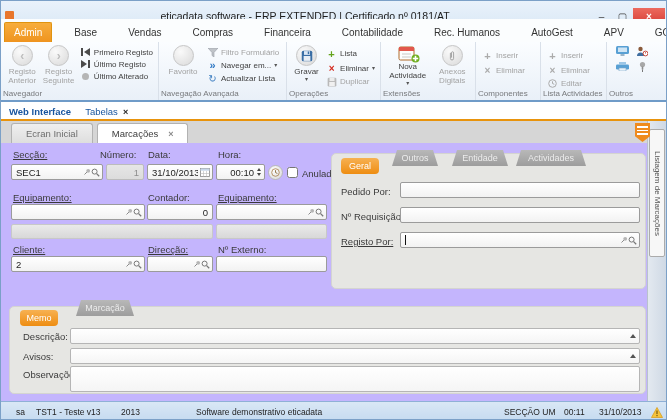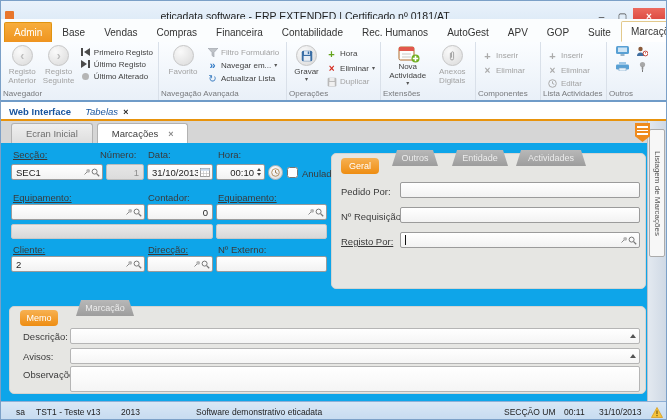--- a/index.html
+++ b/index.html
@@ -13,21 +13,21 @@
   .appicon { width:9px; height:11px; margin:0 5px 0 4px; background:#e8762c; border-radius:1px; position:relative; }
   .appicon::after{ content:""; position:absolute; left:-2px; bottom:-2px; width:5px; height:5px; background:#f5b13d; border-radius:1px;}
   .title { flex:1; text-align:center; font-size:10.5px; color:#1d1d1d; }
   .winbtn { width:21px; height:15px; display:flex; align-items:center; justify-content:center;
     font-size:10px; color:#444; cursor:default; }
   .winbtn.close { width:32px; height:17px; background:linear-gradient(#ec6a5e,#d63c34); color:#fff; font-weight:bold; border-radius:0 0 0 2px; margin-right:1px;}
 
   
   .rtabs { position:absolute; left:0; top:18px; width:100%; height:23px; background:#fbfdfe;
     display:flex; align-items:flex-end; padding-left:3px; }
-  .rtab { font-size:10px; color:#333; padding:4px 9px 4px; margin-right:1px; white-space:nowrap; }
+  .rtab { font-size:10px; color:#333; padding:4px 9px 4px; margin-right:13px; white-space:nowrap; }
   .rtab.admin { background:linear-gradient(#f7ad3c,#ef9420); color:#fff; border:1px solid #e0930f; border-bottom:none; border-radius:2px 2px 0 0; }
   .rtab.active { background:#fff; border:1px solid #e3c98c; border-bottom:1px solid #fff; border-radius:2px 2px 0 0; }
 
   
   .ribbon { position:absolute; left:0; top:41px; width:100%; height:60px;
     background:linear-gradient(#fbfdff,#e9f0f8); border-bottom:2px solid #6f9bc8; display:flex; }
   .rgroup { height:100%; display:flex; flex-direction:column; border-right:1px solid #d9e0e9; }
   .rg-content { flex:1; display:flex; align-items:flex-start; padding:2px 2px 0 3px; }
   .rg-label { font-size:8px; color:#77797c; padding:0 2px 2px; white-space:nowrap; }
   .bigbtn { display:flex; flex-direction:column; align-items:center; width:47px; padding-top:1px; }
@@ -47,32 +47,32 @@
   .x-gr { color:#ababab; font-weight:bold; font-size:10px; }
   .chev2 { color:#2f78c4; font-weight:bold; font-size:11px; line-height:1; }
   .refresh { color:#3f7fc1; font-size:10px; line-height:1; }
   .dot-gr { width:7px; height:7px; border-radius:50%; background:#b5b5b5; }
   .outros-grid { display:grid; grid-template-columns:16px 16px; gap:4px 4px; padding:4px 4px 0 7px; }
 
   
   .webbar { position:absolute; left:0; top:103px; width:100%; height:17px; background:#fff;
     border-bottom:2px solid #e8930c; display:flex; align-items:center; padding-left:8px; gap:14px; }
   .wi { font-size:9.5px; font-weight:bold; color:#17549e; }
-  .tb { font-size:9.5px; color:#17549e; display:flex; align-items:flex-end; gap:5px;font-style:italic;}
+  .tb { font-size:9.5px; color:#17549e; display:flex; align-items:flex-end; gap:5px;}
   .tb .x { color:#222; font-weight:bold; font-size:9px; }
 
   
   .doctabs { position:absolute; left:0; top:120px; width:100%; height:22px; background:#d6d6d6; display:flex; align-items:flex-end; padding-left:10px; }
   .dtab { font-size:9.5px; padding:4px 14px 4px; border:1px solid #b2b2b2; border-bottom:none; border-radius:3px 3px 0 0; }
   .dtab.inactive { background:linear-gradient(#efefef,#dedede); color:#6e6e6e; margin-right:4px; }
   .dtab.active { background:#fff; color:#3c3c3c; display:flex; gap:10px; align-items:center; }
   .dtab .x { color:#8a8a8a; font-size:9px; font-weight:bold; }
 
   
-  .content { position:absolute; left:0; top:142px; width:648px; height:258px; background:#0ea5e9; }
+  .content { position:absolute; left:0; top:142px; width:648px; height:258px; background:#c4b5fd; }
   .lbl { position:absolute; font-size:9.5px; color:#3a3a3a; white-space:nowrap; }
   .lbl.u { text-decoration:underline; }
   .fld { position:absolute; height:16px; border:1px solid #9b9b9b; border-radius:2px;
     background:linear-gradient(#fff,#f2f2f2); display:flex; align-items:center; padding:0 2px; }
   .fld input { flex:1; min-width:0; border:none; outline:none; background:transparent; font-size:9.5px; color:#222; font-family:inherit; padding:0 2px;}
   .fld.dis { background:linear-gradient(#e6e6e6,#dcdcdc); border-color:#bcbcbc; }
   .fld.dis input { color:#8e8e8e; }
   .fld input.right { text-align:right; }
   .graybar { position:absolute; height:15px; border:1px solid #c8c8c8; border-radius:2px; background:linear-gradient(#eaeaea,#d8d8d8); }
   .ico-btn { display:flex; align-items:center; justify-content:center; }
@@ -225,21 +225,21 @@
                 <rect x="9" y="2" width="2" height="3.5" fill="#3a6ea5"></rect>
                 <rect x="3.5" y="8" width="9" height="6.5" fill="#e8eef5"></rect>
               </svg>
           </span>
           <span class="bl">Gravar</span>
           <span class="dd">▾</span>
         </div>
         <div class="smcol">
           <div class="smitem">
             <span class="sic plus-g">+</span>
-            <span>Hora</span>
+            <span>Lista</span>
           </div>
           <div class="smitem">
             <span class="sic x-r">×</span>
             <span>Eliminar</span>
             <span class="dd">▾</span>
           </div>
           <div class="smitem dis">
             <span class="sic">
               <svg width="10" height="10" viewBox="0 0 16 16">
                   <rect x="1" y="1" width="14" height="14" rx="2" fill="#b9b9b9"></rect>

